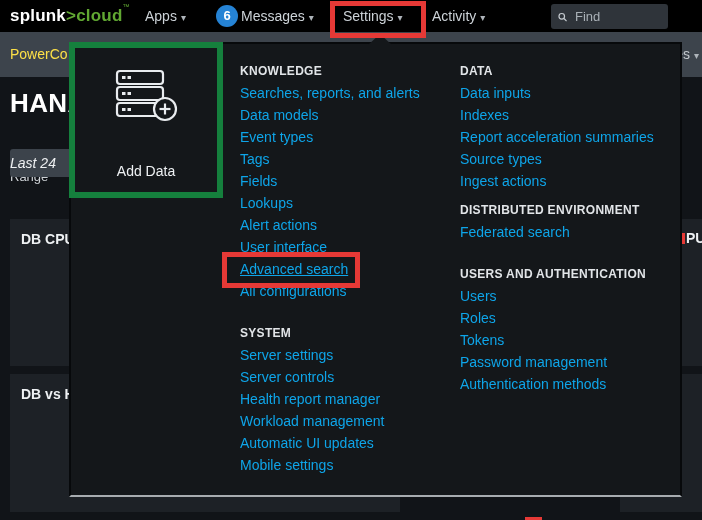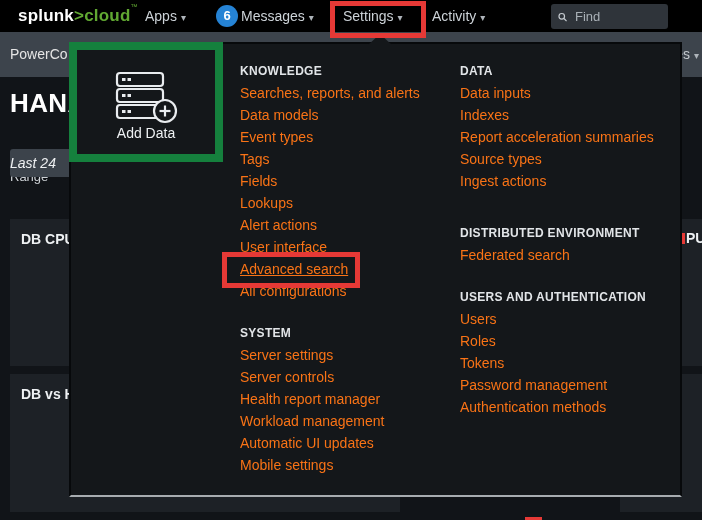--- a/index.html
+++ b/index.html
@@ -5,39 +5,39 @@
   html,body{margin:0;padding:0;}
   body{
     width:702px;height:520px;position:relative;overflow:hidden;
     background:#111418;font-family:"Liberation Sans",sans-serif;
     -webkit-font-smoothing:antialiased;
   }
   
   .topbar{position:absolute;left:0;top:0;width:702px;height:32px;background:#000;z-index:5;}
   .tb-item{position:absolute;top:0;height:32px;line-height:32px;color:#ccd2d7;font-size:14px;white-space:nowrap;}
   .logo{left:10px;font-size:17px;letter-spacing:0.2px;}
-  .logo .p1{color:#fff;font-weight:bold;margin-left:8px;}
+  .logo .p1{color:#fff;font-weight:bold;}
   .logo .p2{color:#61a832;font-weight:bold;}
   .logo .p3{color:#61a832;font-weight:bold;}
   .logo .tm{font-size:7px;color:#61a832;vertical-align:top;line-height:14px;}
   .caret{font-size:10px;color:#aeb4ba;margin-left:4px;}
   .nav-apps{left:145px;}
   .nav-messages{left:241px;text-align:center;}
   .nav-settings{left:343px;}
   .nav-activity{left:432px;}
   .badge{position:absolute;left:216px;top:5px;width:22px;height:22px;border-radius:50%;
     background:#2583d5;color:#fff;font-size:13px;font-weight:bold;line-height:22px;text-align:center;}
   .findbox{position:absolute;left:515px;top:4px;width:117px;height:25px;background:#2f343a;
     border-radius:3px;display:flex;align-items:center;padding:0 7px;box-sizing:border-box;margin-left:36px;}
   .findbox input{background:transparent;border:none;outline:none;color:#d6dade;
     font-size:13px;width:84px;margin-left:6px;font-family:"Liberation Sans",sans-serif;}
   .findbox input::placeholder{color:#a9b0b6;opacity:1;}
   
   .appbar{position:absolute;left:0;top:32px;width:702px;height:45px;background:#3d444c;font-size:14px;}
-  .appbar .abl{position:absolute;left:10px;top:0;line-height:45px;color:#e5e5e5;white-space:nowrap;}
+  .appbar .abl{position:absolute;left:10px;top:0;line-height:45px;color:#fde047;white-space:nowrap;}
   .appbar .abr{position:absolute;right:3px;top:0;line-height:45px;color:#c3c8cd;white-space:nowrap;}
   
   .page-title{position:absolute;left:10px;top:88px;font-size:26px;font-weight:bold;color:#fff;white-space:nowrap;letter-spacing:0.4px;}
   .range-label{position:absolute;left:10px;top:127px;font-size:13px;color:#ced2d6;margin-top:42px;}
   .range-btn{position:absolute;left:10px;top:149px;width:110px;height:28px;background:#3c434b;
     border-radius:3px;color:#eef0f2;font-size:14px;line-height:28px;
     box-sizing:border-box;white-space:nowrap;font-style:italic;}
   .panel{position:absolute;background:#1d2126;}
   .p1{left:10px;top:219px;width:390px;height:147px;}
   .p2{left:10px;top:374px;width:390px;height:138px;}
@@ -45,31 +45,31 @@
   .rp1{left:620px;top:219px;width:82px;height:147px;}
   .rp2{left:620px;top:374px;width:82px;height:138px;}
   .rtitle{position:absolute;left:66px;top:11px;font-size:14px;font-weight:bold;color:#eef1f3;white-space:nowrap;}
   .red-sliver{position:absolute;left:62px;top:14px;width:3px;height:11px;background:#e63936;}
   
   .menu{position:absolute;left:69px;top:42px;width:613px;height:455px;background:#14171a;
     border:2px solid #07090b;border-bottom-color:#a7acb0;box-sizing:border-box;z-index:10;}
   .menu-caret{position:absolute;left:368px;top:34px;width:0;height:0;
     border-left:12px solid transparent;border-right:12px solid transparent;
     border-bottom:11px solid #14171a;z-index:11;}
-  .addcard{position:absolute;left:-2px;top:-2px;width:154px;height:120px;
-    border:8px solid #15803d;box-sizing:border-box;text-align:center;cursor:pointer;}
+  .addcard{position:absolute;left:-2px;top:-2px;width:154px;height:156px;
+    border:6px solid #15803d;box-sizing:border-box;text-align:center;cursor:pointer;}
   .addcard .lbl{position:absolute;bottom:13px;width:100%;color:#eef1f3;font-size:14px;}
   .addcard svg{margin-top:21px;}
   .mcol{position:absolute;top:16px;}
   .c1{left:169px;width:218px;}
   .c2{left:389px;width:222px;}
   .mhead{font-size:12px;font-weight:bold;color:#e2e5e8;line-height:22px;letter-spacing:0.3px;white-space:nowrap;}
-  .mitem{font-size:14px;color:#f97316;line-height:22px;cursor:pointer;white-space:nowrap;}
+  .mitem{font-size:14px;color:#0ea5e9;line-height:22px;cursor:pointer;white-space:nowrap;}
   .mt20{margin-top:20px;}
-  .mt21{margin-top:30px;}
+  .mt21{margin-top:7px;}
   .underline{text-decoration:underline;}
   
   .redbox{position:absolute;border:5px solid #e63936;box-sizing:border-box;z-index:30;}
   .rb1{left:330px;top:1px;width:96px;height:37px;}
   .rb2{left:222px;top:252px;width:138px;height:36px;}
   .red-bottom{position:absolute;left:525px;top:517px;width:17px;height:3px;background:#e63936;z-index:30;}
 </style>
 </head>
 <body>
 

